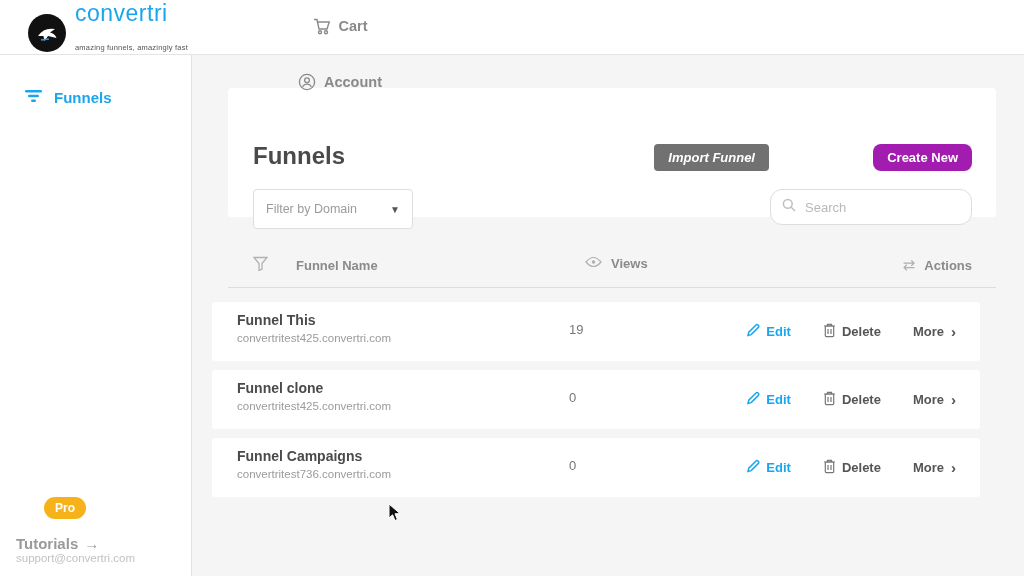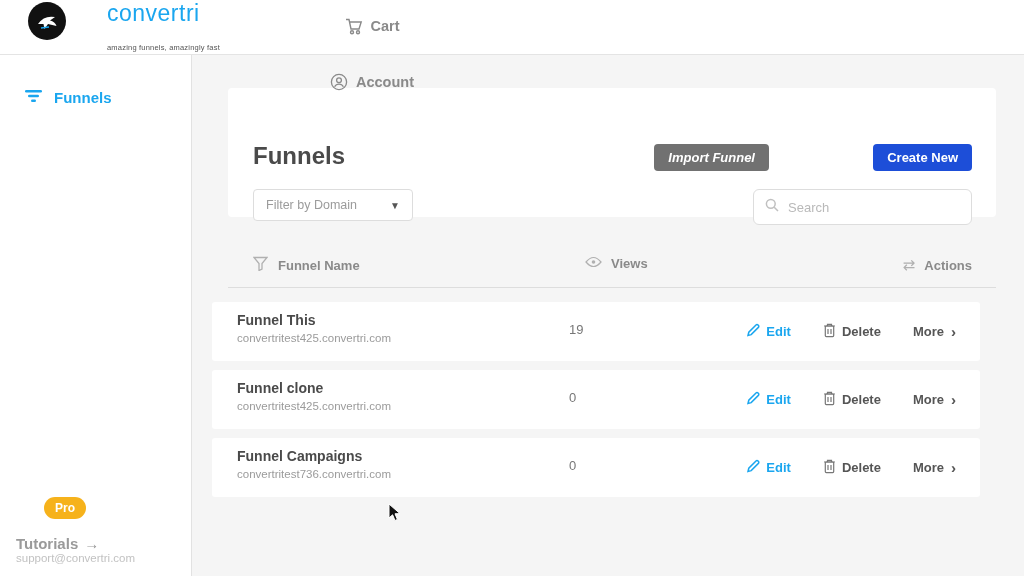--- a/index.html
+++ b/index.html
@@ -2,21 +2,21 @@
 <html><head>
 <meta charset="utf-8">
 <style>
   * { margin:0; padding:0; box-sizing:border-box; }
   html,body { width:1024px; height:576px; overflow:hidden; }
   body { font-family:"Liberation Sans", sans-serif; background:#f5f5f5; position:relative; }
 
   
   .topbar { position:absolute; top:0; left:0; width:1024px; height:55px; background:#fff;
             border-bottom:1px solid #e4e4e4; display:flex; align-items:center; z-index:5; }
-  .logo-wrap { display:flex; align-items:flex-start; margin-left:28px; cursor:pointer;gap:32px; }
+  .logo-wrap { display:flex; align-items:flex-end; margin-left:28px; cursor:pointer; }
   .logo-circle { width:38px; height:38px; border-radius:50%; background:#111; display:flex;
                  align-items:center; justify-content:center; flex-shrink:0; }
   .logo-text-block { margin-left:9px; }
   .brand-name { color:#1aa6ef; font-size:23px; font-weight:400; letter-spacing:0.5px; line-height:22px; }
   .brand-tagline { color:#555; font-size:7.5px; letter-spacing:0.2px; margin-top:19px; }
 
   .topnav { display:flex; align-items:center; margin-left:100px; gap:38px;flex-direction:column; }
   .nav-item { display:flex; align-items:center; gap:8px; font-size:14.5px; font-weight:bold;
               color:#8a8a8a; cursor:pointer; }
   .nav-item.active { color:#1aa6ef; }
@@ -36,38 +36,38 @@
 
   
   .main { position:absolute; top:55px; left:193px; width:831px; height:521px; background:#f5f5f5; }
 
   .filter-card { position:absolute; left:35px; top:33px; width:768px; height:129px; background:#fff;
                  border-radius:4px; }
   .page-title { position:absolute; left:25px; top:54px; font-size:24px; font-weight:bold; color:#4a4a4a; }
   .btn { position:absolute; height:27px; border:none; border-radius:4px; color:#fff; font-size:13px;
          font-weight:bold; font-family:inherit; cursor:pointer; padding:0 14px; }
   .btn-import { right:227px; top:56px; background:#717171;font-style:italic; }
-  .btn-create { right:24px; top:56px; background:#1d4ed8; }
-
-  .dropdown { position:absolute; left:25px; top:101px; width:160px; height:32px; border:1px solid #ddd;
+  .btn-create { right:24px; top:56px; background:#a21caf;border-radius:8px; }
+
+  .dropdown { position:absolute; left:25px; top:101px; width:160px; height:40px; border:1px solid #ddd;
               border-radius:4px; background:#fff; display:flex; align-items:center;
               justify-content:space-between; padding:0 12px; cursor:pointer; }
   .dropdown-label { color:#9b9b9b; font-size:12.5px; }
   .dropdown-caret { color:#555; font-size:10px; }
 
-  .search-box { position:absolute; right:24px; top:101px; width:219px; height:36px; border:1px solid #ddd;
-                border-radius:6px; background:#fff; display:flex; align-items:center; padding:0 11px; }
+  .search-box { position:absolute; right:24px; top:101px; width:202px; height:36px; border:1px solid #ddd;
+                border-radius:12px; background:#fff; display:flex; align-items:center; padding:0 11px; }
   .search-box input { border:none; outline:none; flex:1; margin-left:9px; font-size:13px;
                       font-family:inherit; color:#555; background:transparent; }
   .search-box input::placeholder { color:#b9b9b9; }
 
   
   .table-head { position:absolute; left:35px; top:195px; width:768px; height:38px;
                 border-bottom:1px solid #ddd; font-size:13px; font-weight:bold; color:#8a8a8a; }
-  .th-name { position:absolute; left:25px; top:6px; display:flex; align-items:center; gap:10px; }
+  .th-name { position:absolute; left:25px; top:6px; display:flex; align-items:center; gap:28px; }
   .th-views { position:absolute; left:357px; top:6px; display:flex; align-items:center; gap:9px; }
   .th-actions { position:absolute; right:24px; top:6px; display:flex; align-items:center; gap:9px; }
   .swap-glyph { font-size:15px; font-weight:normal; color:#b0b0b0; }
 
   .row-card { position:absolute; left:19px; width:768px; height:59px; background:#fff; border-radius:3px; }
   .row-1 { top:247px; } .row-2 { top:315px; } .row-3 { top:383px; }
   .row-name { position:absolute; left:25px; top:10px; font-size:14px; font-weight:bold; color:#4a4a4a; }
   .row-domain { position:absolute; left:25px; top:30px; font-size:11.5px; color:#9b9b9b; }
   .row-views { position:absolute; left:357px; top:20px; font-size:13px; color:#777; }
   .row-actions { position:absolute; right:24px; top:0; height:59px; display:flex; align-items:center; gap:32px; }

